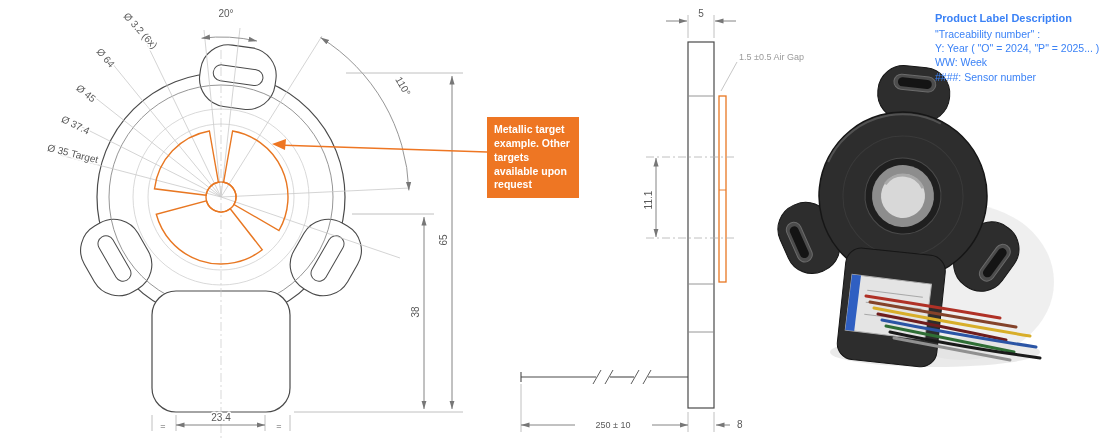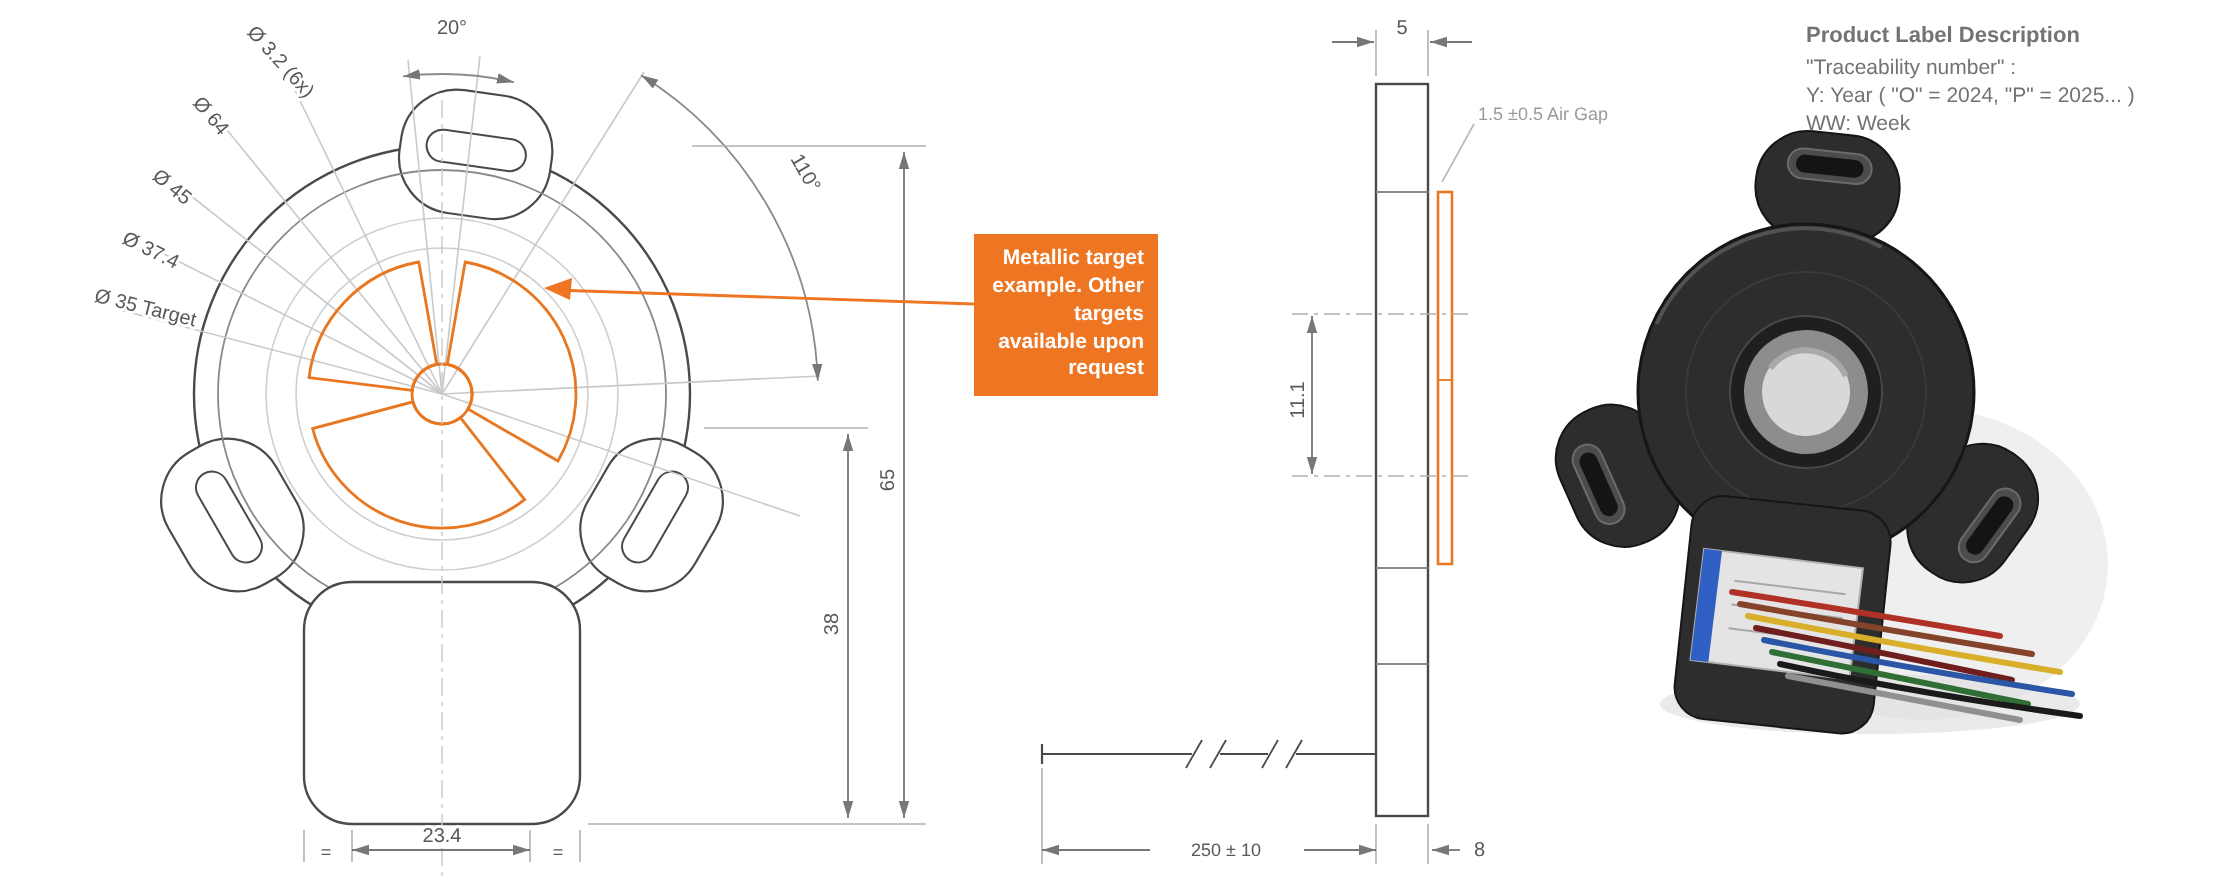--- a/index.html
+++ b/index.html
@@ -6,22 +6,22 @@
   #stage{position:relative;width:1113px;height:447px;background:#fff;overflow:hidden;
          font-family:"Liberation Sans",sans-serif;}
   svg{position:absolute;left:0;top:0;}
   svg text{font-family:"Liberation Sans",sans-serif;}
   .dim{fill:#595959;font-size:10px;paint-order:stroke;stroke:#ffffff;stroke-width:3px;
        stroke-linejoin:round;text-anchor:middle;}
   .dim.small{font-size:9px;}
   .gray{fill:#9a9a9a;}
   .callout{position:absolute;left:487px;top:117px;width:92px;background:#EE7623;
            color:#fff;font-weight:bold;font-size:10.5px;line-height:1.32;
-           padding:6px 7px;box-sizing:border-box;text-align:right;}
-  .label-desc{position:absolute;left:903px;top:12px;width:172px;color:#737373;}
+           padding:6px 7px;box-sizing:border-box;}
+  .label-desc{position:absolute;left:935px;top:12px;width:172px;color:#3b82f6;}
   .label-desc .title{font-weight:bold;font-size:11px;margin-bottom:3px;}
   .label-desc .line{font-size:10.5px;line-height:1.35;}
 </style>
 </head>
 <body>
 
 <div id="stage">
 
 <svg width="1113" height="447" viewBox="0 0 1113 447">
   <defs>
@@ -215,15 +215,16 @@
   </g>
 </svg>
 
 <div class="callout">Metallic target example. Other targets available upon request</div>
 
 <div class="label-desc">
   <div class="title">Product Label Description</div>
   <div class="line">"Traceability number" :</div>
   <div class="line">Y: Year ( "O" = 2024, "P" = 2025... )</div>
   <div class="line">WW: Week</div>
+  <div class="line">####: Sensor number</div>
 </div>
 
 </div>
 
 </body></html>

